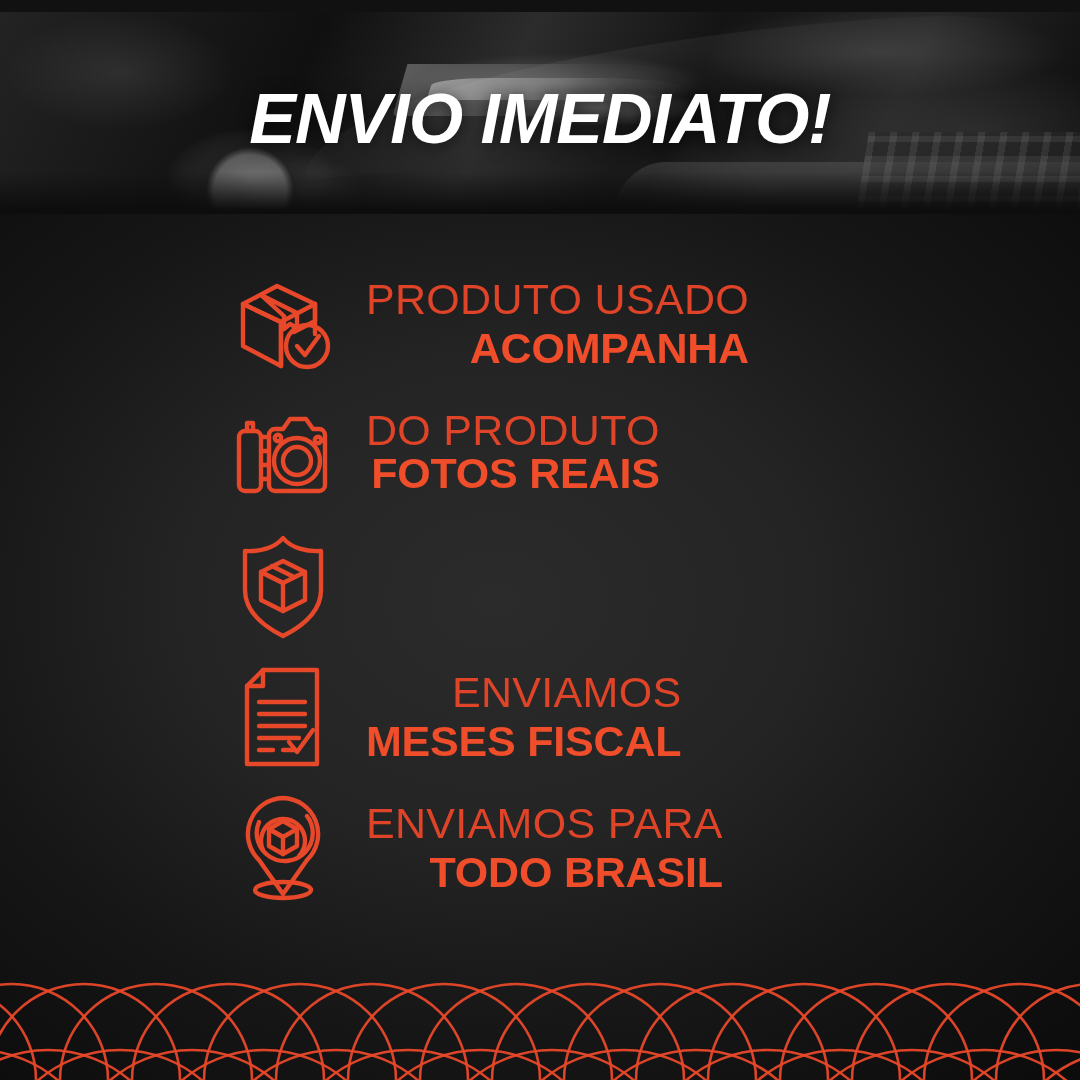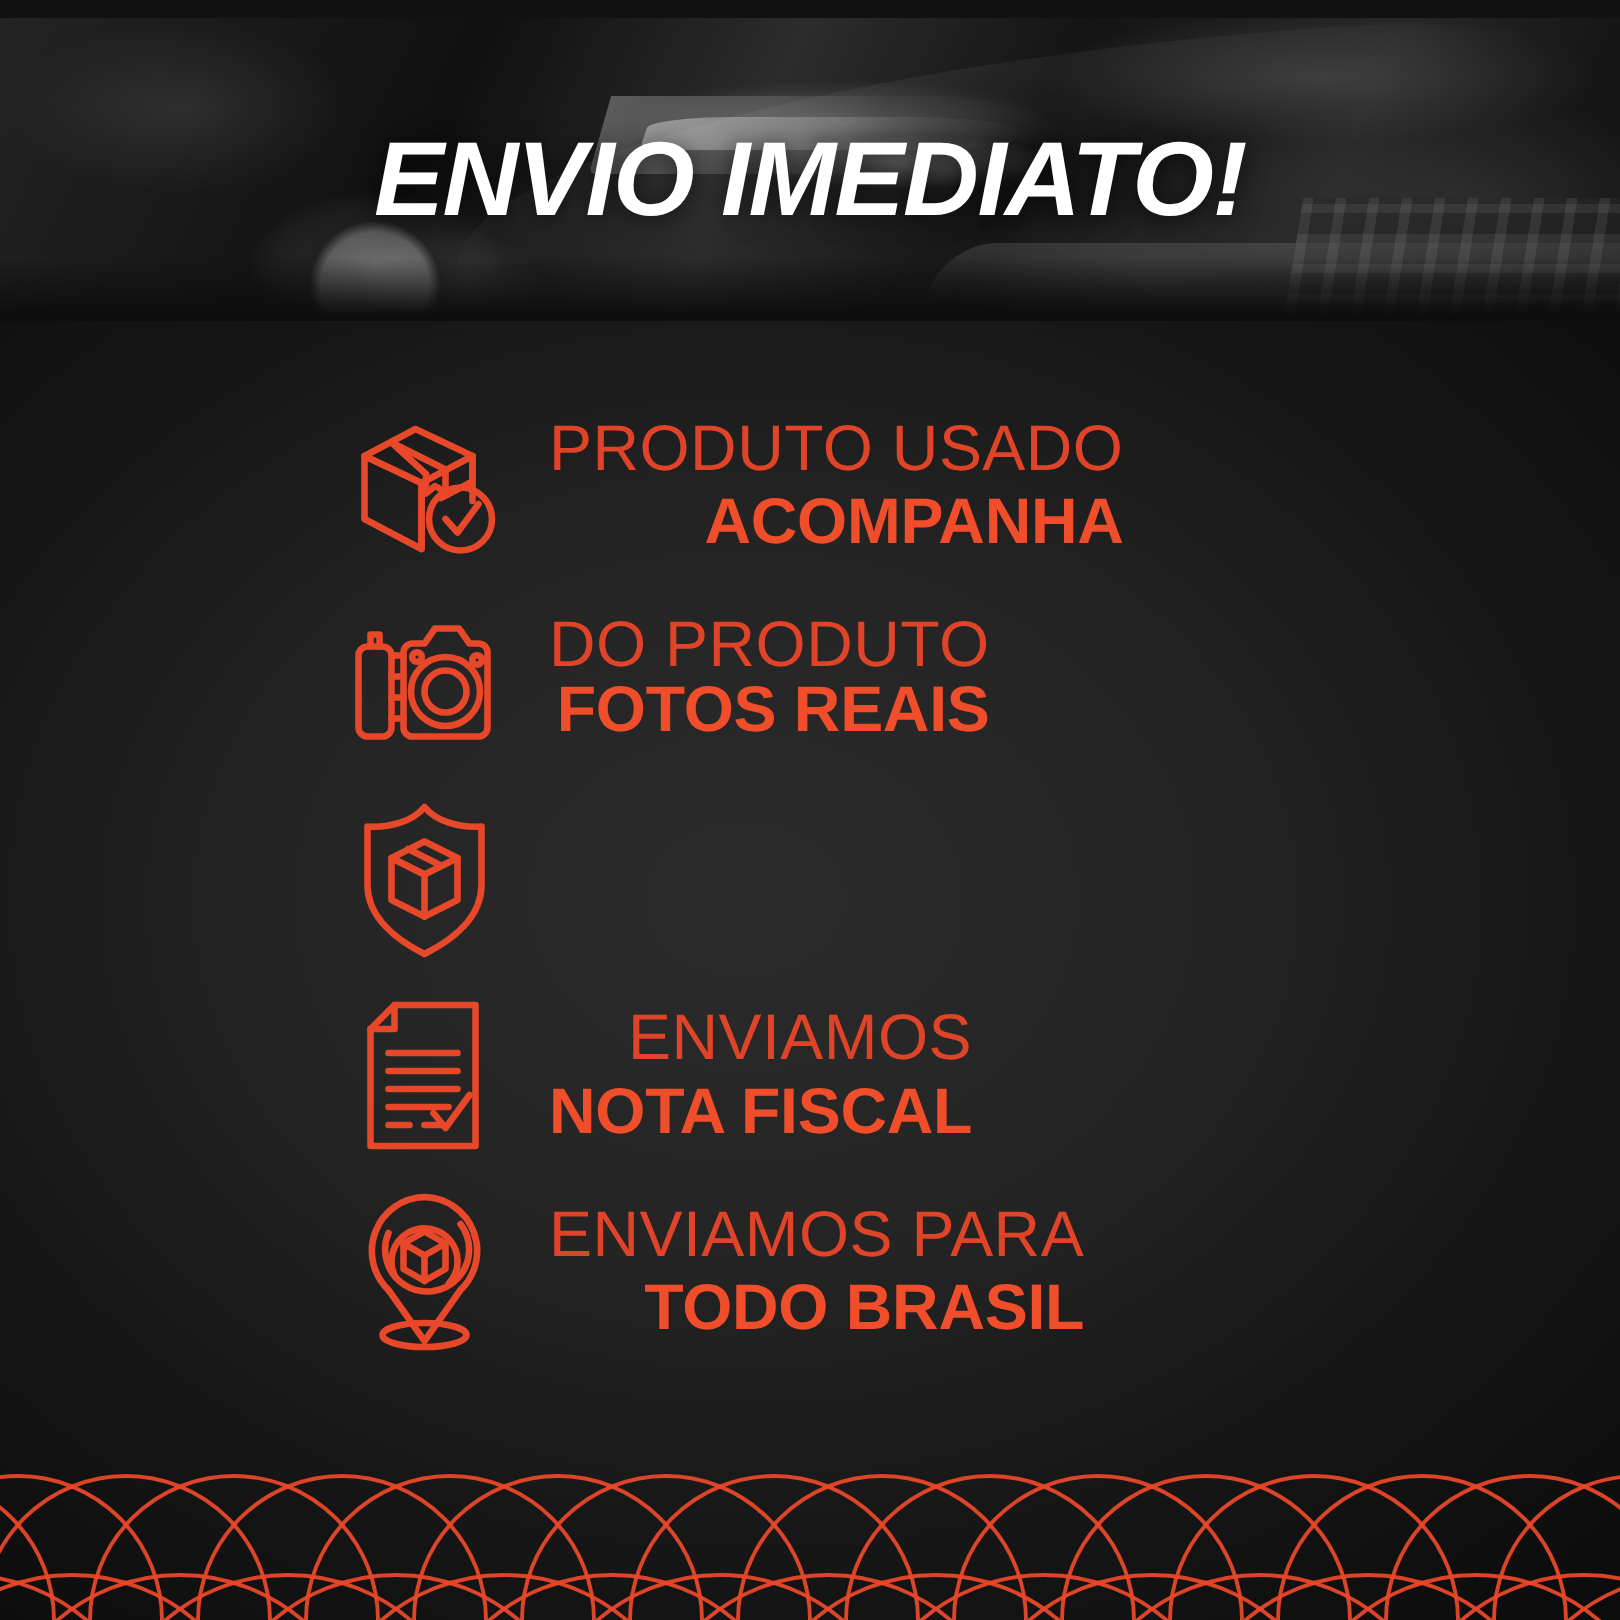--- a/index.html
+++ b/index.html
@@ -264,21 +264,21 @@
             <path d="M22 86 H36"></path>
             <path d="M46 86 H58"></path>
             <path d="M52 78 L60 88 L76 66"></path>
           </svg>
         </div>
         <div class="f-text">
           <div class="f-line l1">
             <span class="w-light">ENVIAMOS</span>
           </div>
           <div class="f-line l2">
-            <span class="w-bold">NOTA FISCAL</span>
+            <span class="w-bold">MESES FISCAL</span>
           </div>
         </div>
       </div>
 
       <div class="feature">
         <div class="f-icon">
           <svg width="96" height="112" viewBox="0 0 96 112" fill="none" stroke="#E8482A" stroke-width="4.4" stroke-linecap="round" stroke-linejoin="round">
             <path d="M48 6 a36 36 0 0 1 24 62 L48 102 L24 68 A36 36 0 0 1 48 6 Z"></path>
             <path d="M72 24 a28 28 0 1 1 -48 6"></path>
             <path d="M28 58 a22 22 0 1 1 36 6"></path>

